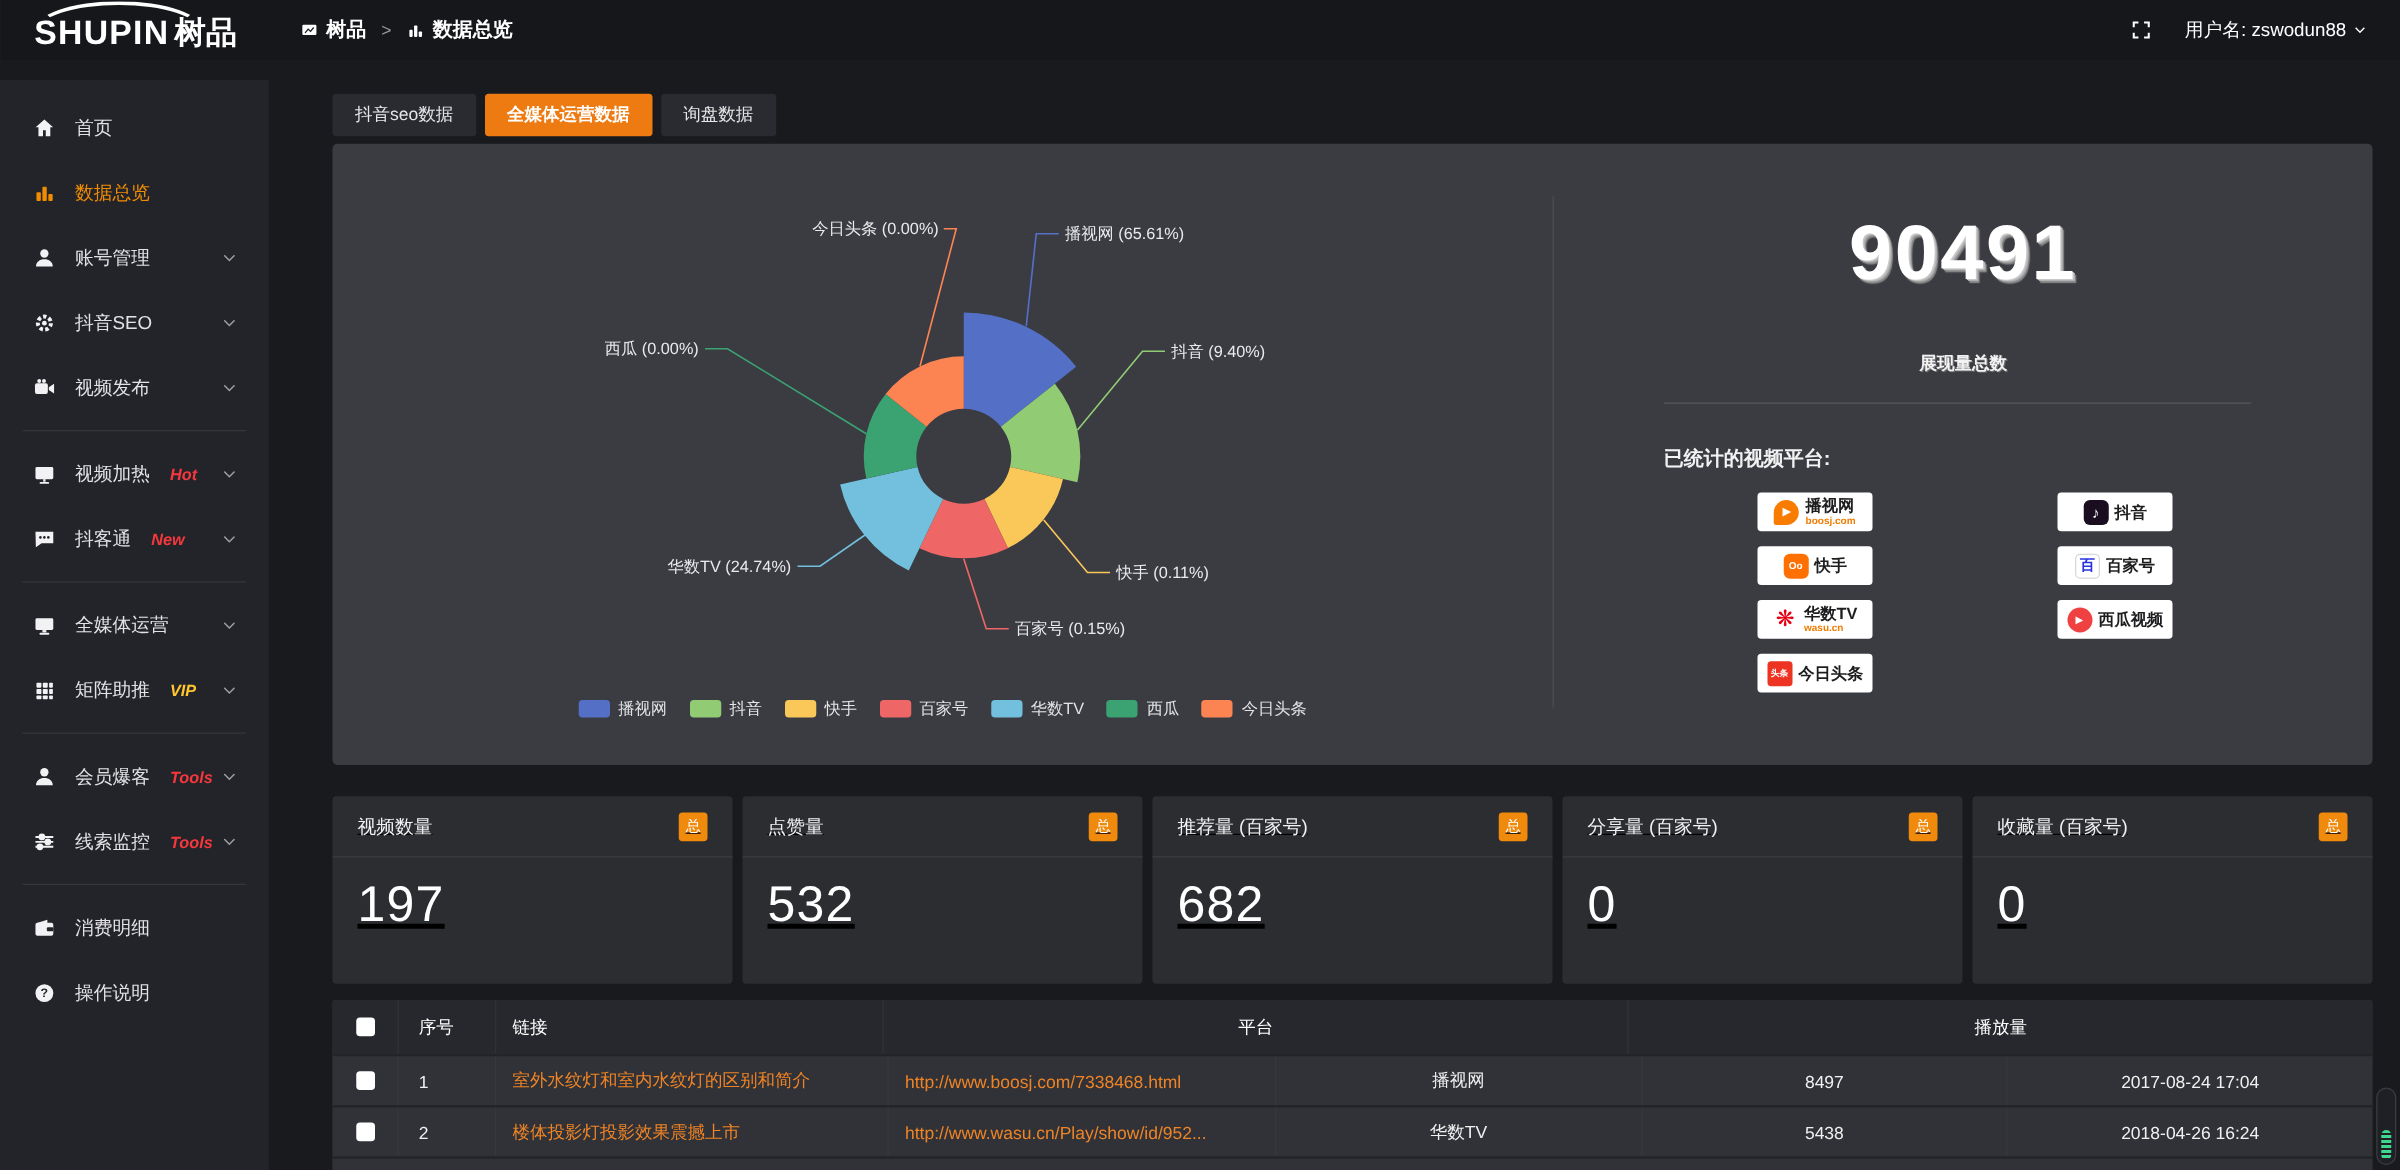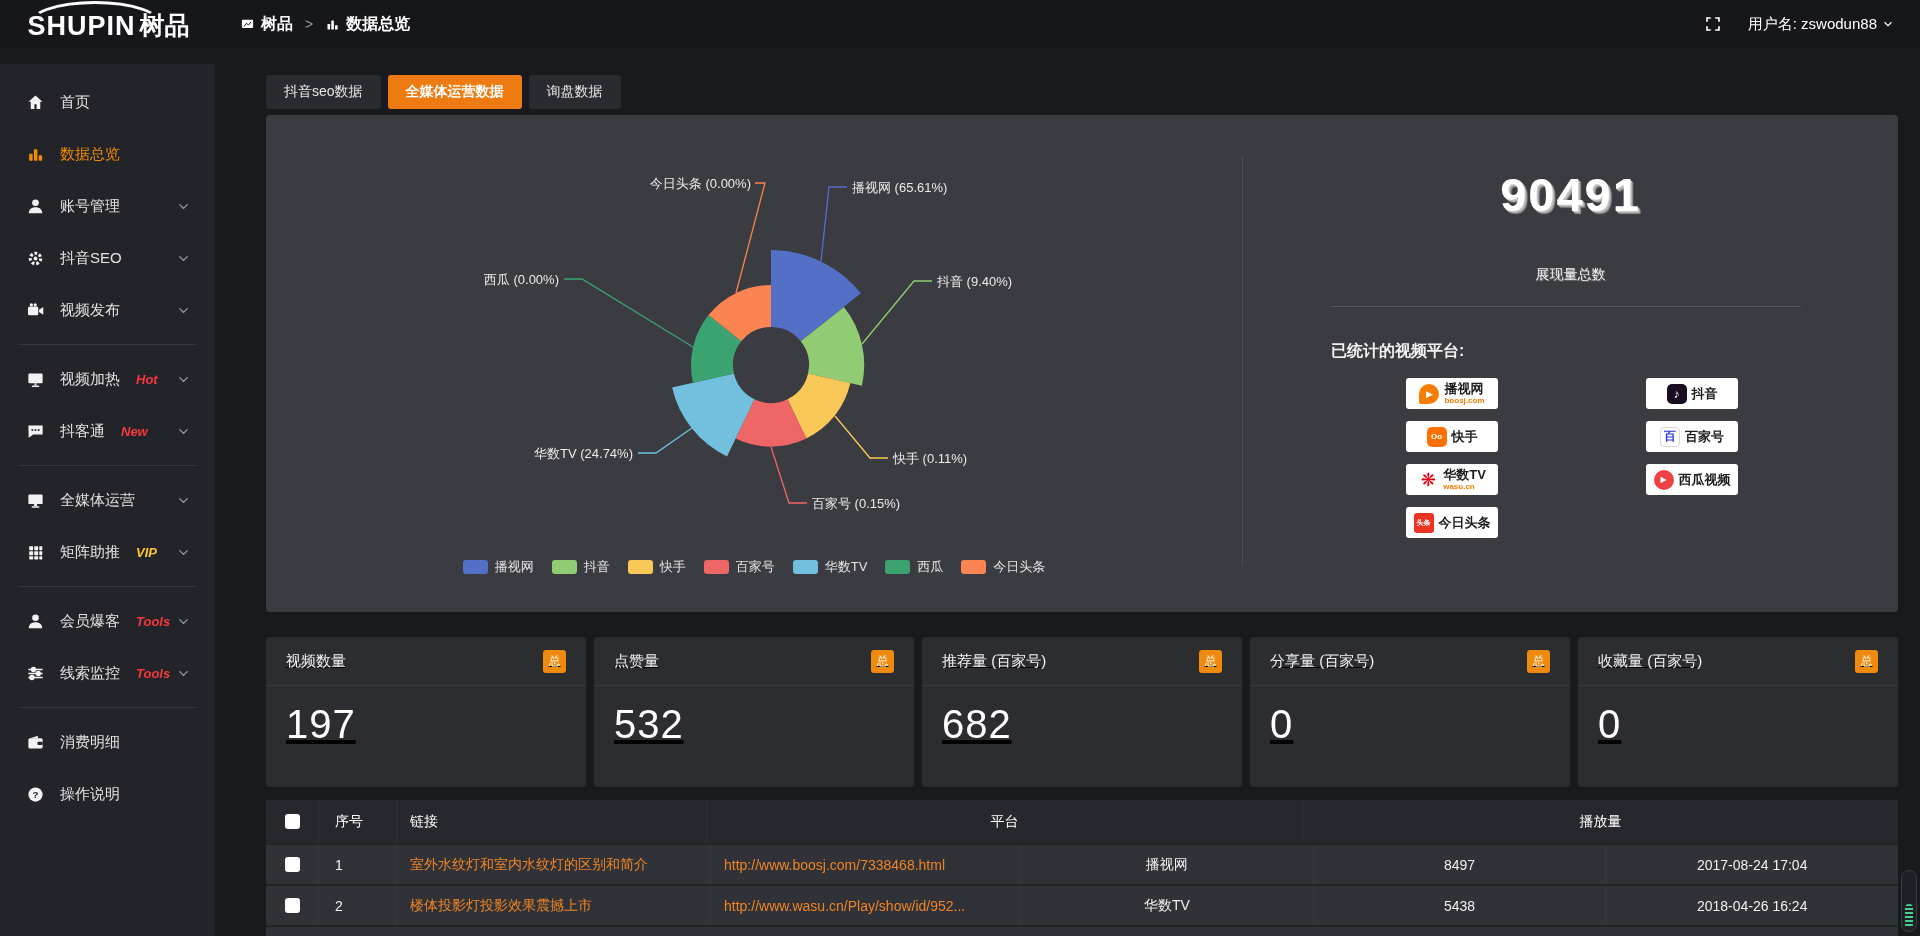--- a/index.html
+++ b/index.html
@@ -49,23 +49,23 @@
     background:#3a3c42; border-radius:4px; }
   .pie-area{ position:absolute; left:0; top:0; width:976px; height:497px; }
   .divider-v{ position:absolute; left:976px; top:42px; bottom:46px; width:1px; background:#4b4d53; }
   .legend{ position:absolute; left:0; bottom:36px; width:976px; display:flex;
     justify-content:center; gap:18px; }
   .legend-item{ display:flex; align-items:center; gap:7px; cursor:pointer; }
   .legend-swatch{ width:25px; height:14px; border-radius:3px; }
   .legend-label{ color:#e4e4e6; font-size:13px; }
 
   .summary{ position:absolute; left:977px; top:0; width:655px; height:497px; padding-top:52px; }
-  .big-number{ text-align:center; color:#fff; font-size:47px; font-weight:800; letter-spacing:2px;
+  .big-number{ text-align:center; color:#fff; font-size:62px; font-weight:800; letter-spacing:2px;
     text-shadow:1px 1px 0 #c9c9c9, 2px 2px 0 #b1b1b1, 3px 3px 1px #8e8e8e; }
-  .big-label{ text-align:center; color:#f2f2f2; font-size:14px; font-weight:400; margin-top:44px;
+  .big-label{ text-align:center; color:#f2f2f2; font-size:14px; font-weight:700; margin-top:44px;
     text-shadow:1px 1px 0 #6a6a6a; }
   .summary-hr{ border:none; border-top:1px solid #55575d; margin:22px 97px 0 88px; }
   .platforms-title{ color:#f2f2f2; font-size:16px; font-weight:700; margin:34px 0 0 88px; }
   .platform-grid{ margin:16px 0 0 163px; display:grid; grid-template-columns:92px 92px;
     column-gap:148px; row-gap:12px; }
   .badge-card{ width:92px; height:31px; background:#fff; border-radius:3px; display:flex;
     align-items:center; justify-content:center; gap:5px; padding:0 4px; }
   .badge-ico{ width:20px; height:20px; border-radius:4px; display:flex; align-items:center;
     justify-content:center; color:#fff; font-weight:700; flex:0 0 auto; }
   .badge-txt{ display:flex; flex-direction:column; line-height:1; }

